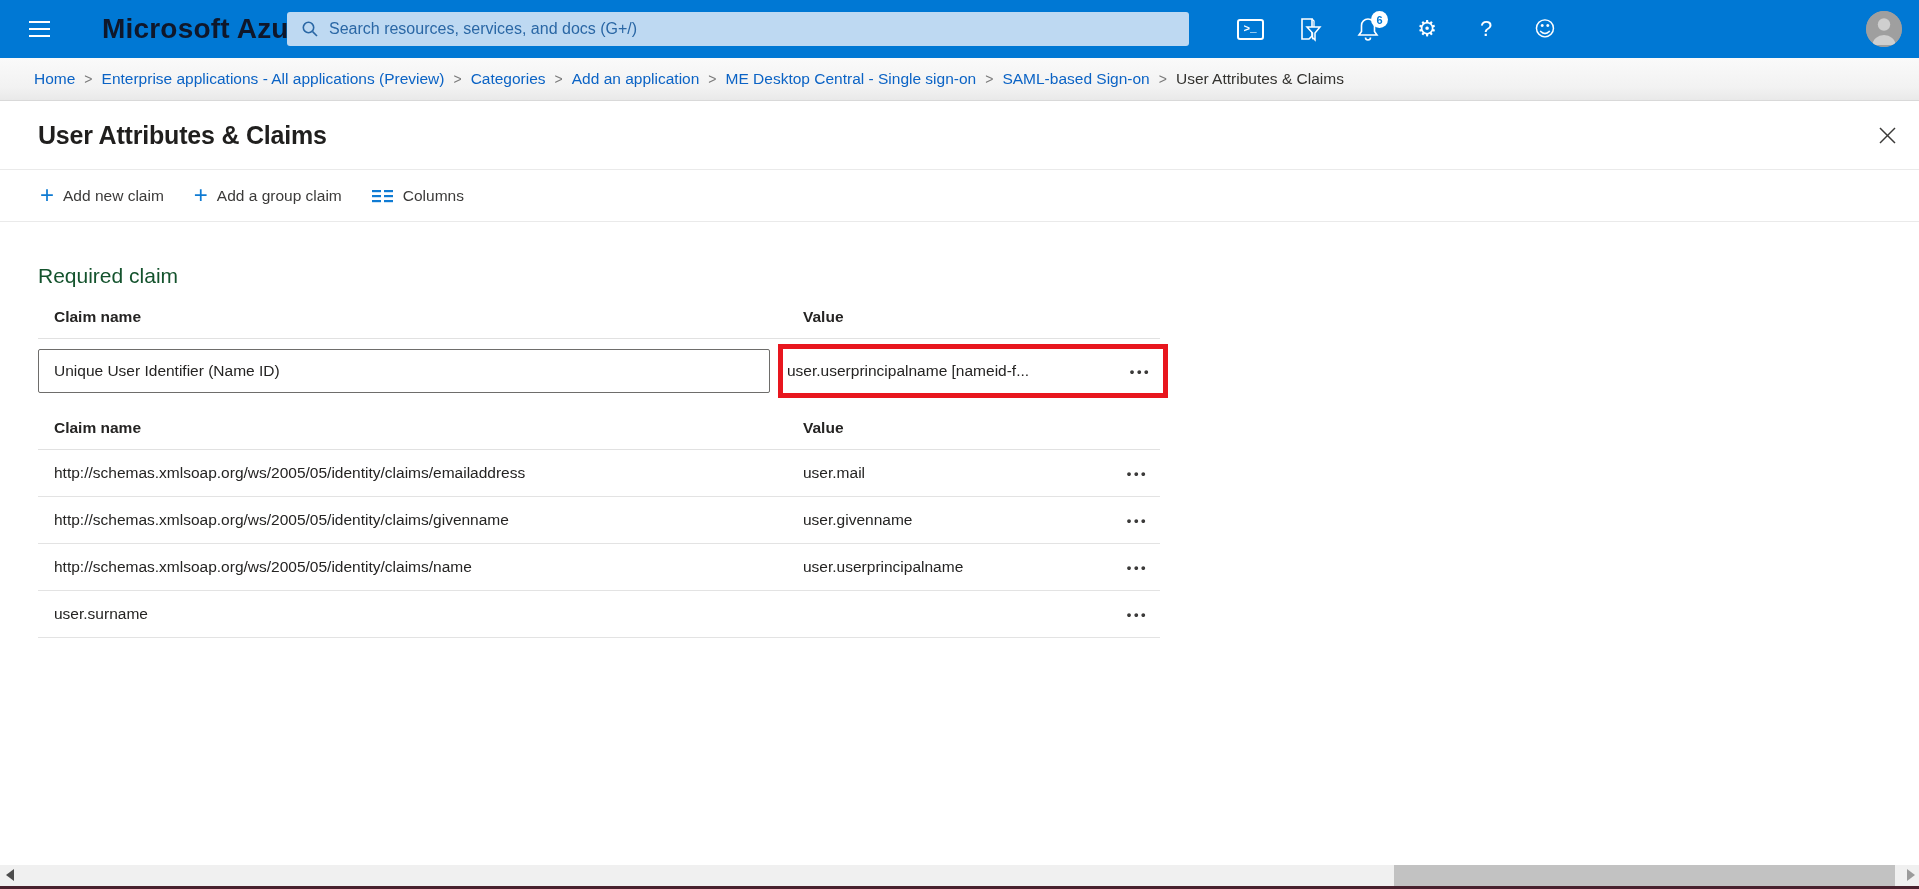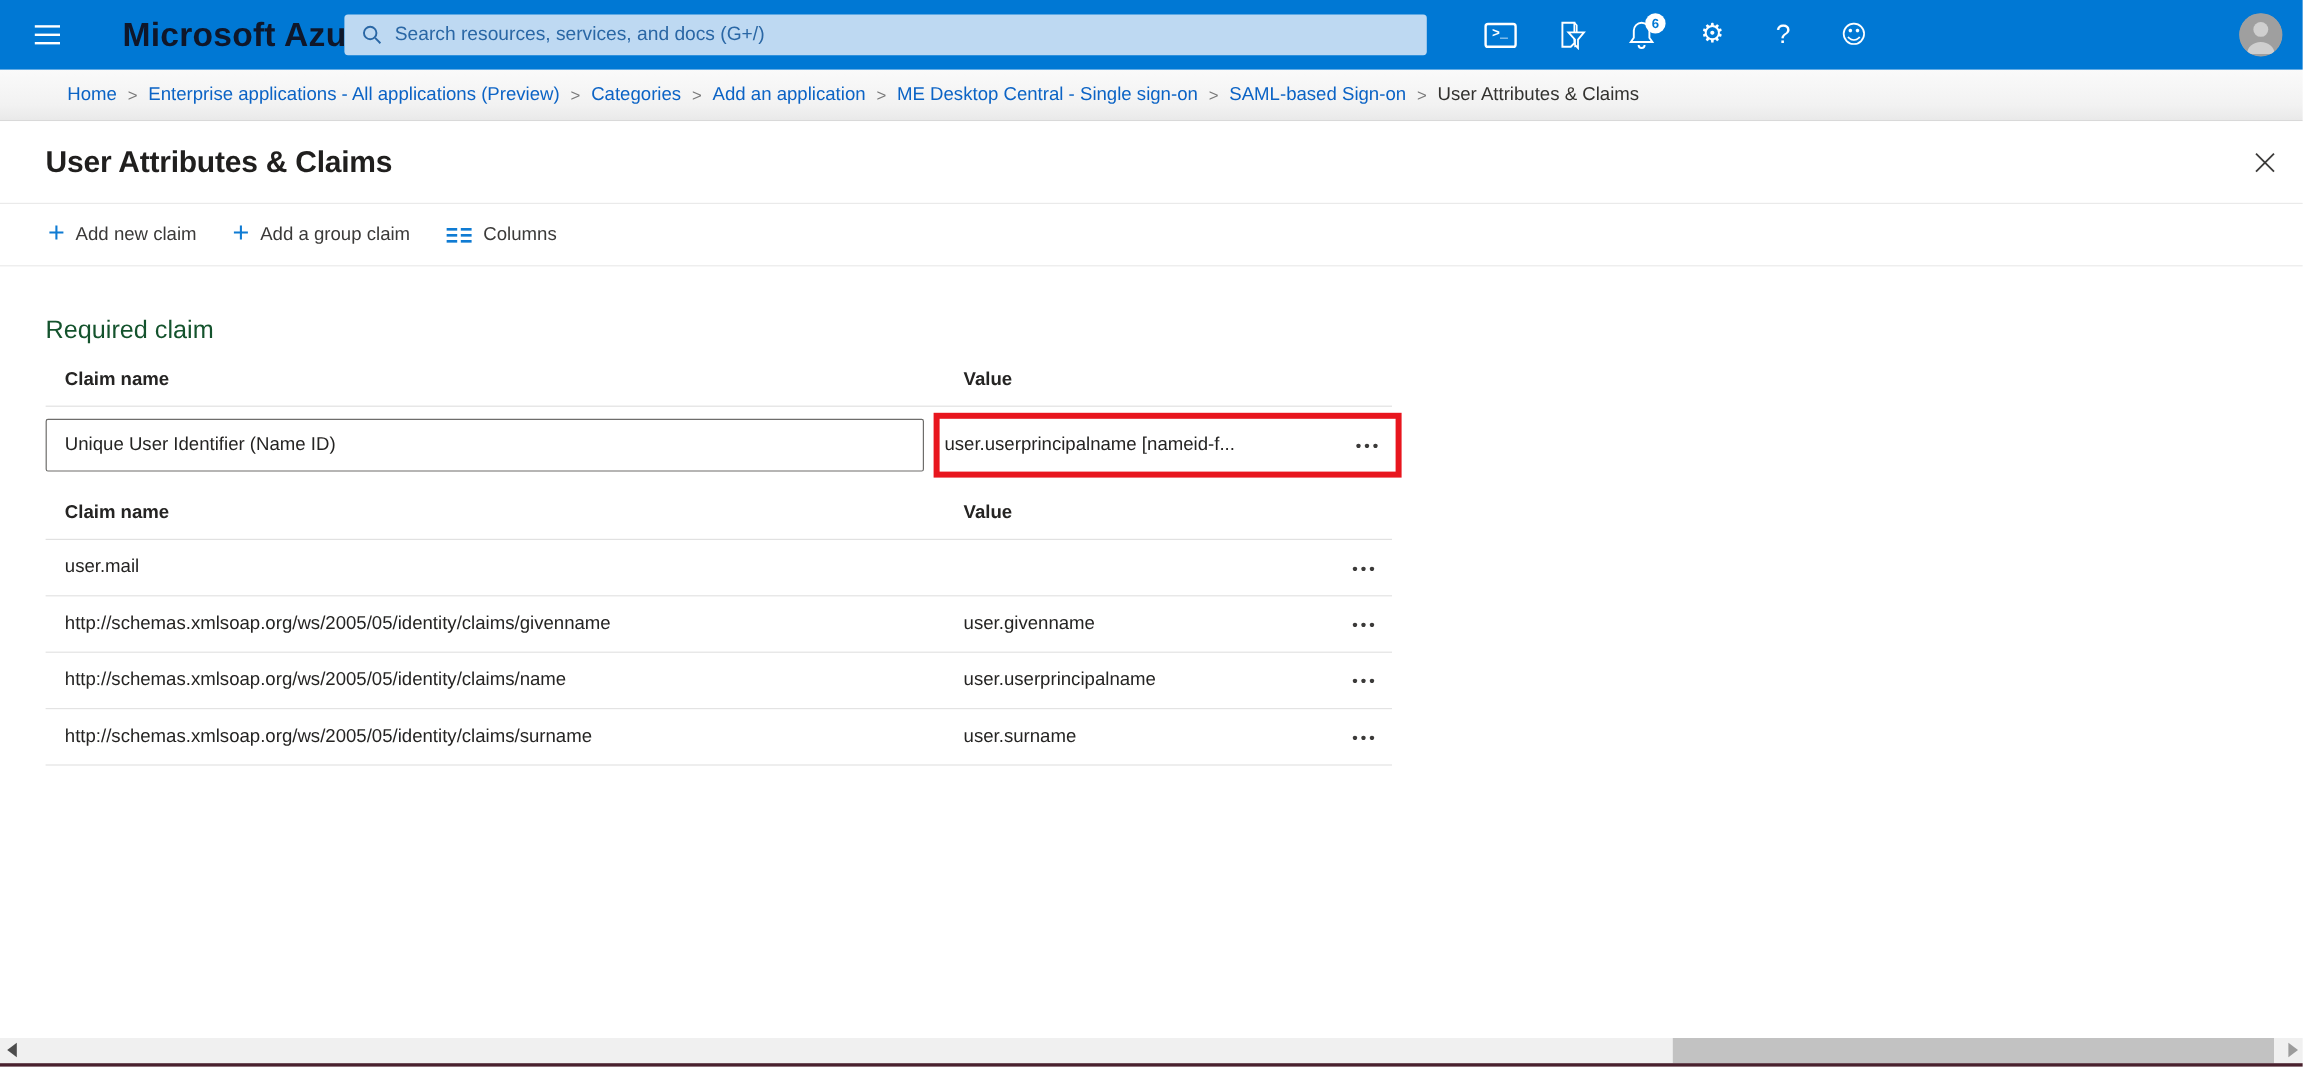--- a/index.html
+++ b/index.html
@@ -34,21 +34,21 @@
            background:#fff; color:#0078d4; font-size:11px; font-weight:700;
            display:flex; align-items:center; justify-content:center; }
   .glyph { font-family:"DejaVu Sans", sans-serif; font-size:22px; line-height:1; }
   .help-glyph { font-size:22px; font-weight:400; }
   .avatar { position:absolute; left:1866px; top:11px; width:36px; height:36px; border-radius:50%;
             overflow:hidden; background:#9f9f9f; border:none; cursor:pointer; }
 
   
   .breadcrumb-bar { height:43px; background:linear-gradient(180deg,#fafafa 0%,#f2f2f2 70%,#e9e9e9 100%);
                     border-bottom:1px solid #d9d9d9; display:flex; align-items:center;
-                    padding-left:56px; font-size:15.5px; white-space:nowrap; }
+                    padding-left:34px; font-size:15.5px; white-space:nowrap; }
   .crumb-link { color:#0b63c5; cursor:pointer; }
   .crumb-current { color:#33322f; }
   .crumb-sep { color:#7a7a7a; margin:0 9px; font-size:14px; }
 
   
   .panel { background:#fff; height:765px; }
   .panel-header { display:flex; align-items:center; justify-content:space-between;
                   height:69px; padding:0 14px 0 38px; border-bottom:1px solid #eaeaea; }
   .page-title { font-size:25px; font-weight:700; color:#201f1e; letter-spacing:-.2px; }
   .close-btn { width:36px; height:36px; background:transparent; border:none; cursor:pointer;
@@ -222,20 +222,21 @@
       </div>
     </section>
 
     <section class="add-section">
       <div class="thead">
         <span class="c1">Claim name</span>
         <span class="c2">Value</span>
       </div>
       <div id="claims-rows">
   <div class="trow">
+    <span class="c1">http://schemas.xmlsoap.org/ws/2005/05/identity/claims/emailaddress</span>
     <span class="c2">user.mail</span>
     <span class="c3">
       <button class="menu-btn">•••</button>
     </span>
   </div>
 
   <div class="trow">
     <span class="c1">http://schemas.xmlsoap.org/ws/2005/05/identity/claims/givenname</span>
     <span class="c2">user.givenname</span>
     <span class="c3">
@@ -245,21 +246,20 @@
 
   <div class="trow">
     <span class="c1">http://schemas.xmlsoap.org/ws/2005/05/identity/claims/name</span>
     <span class="c2">user.userprincipalname</span>
     <span class="c3">
       <button class="menu-btn">•••</button>
     </span>
   </div>
 
   <div class="trow">
-    <span class="c1">http://schemas.xmlsoap.org/ws/2005/05/identity/claims/surname</span>
     <span class="c2">user.surname</span>
     <span class="c3">
       <button class="menu-btn">•••</button>
     </span>
   </div>
 </div>
     </section>
 
   </div>
 </main>

